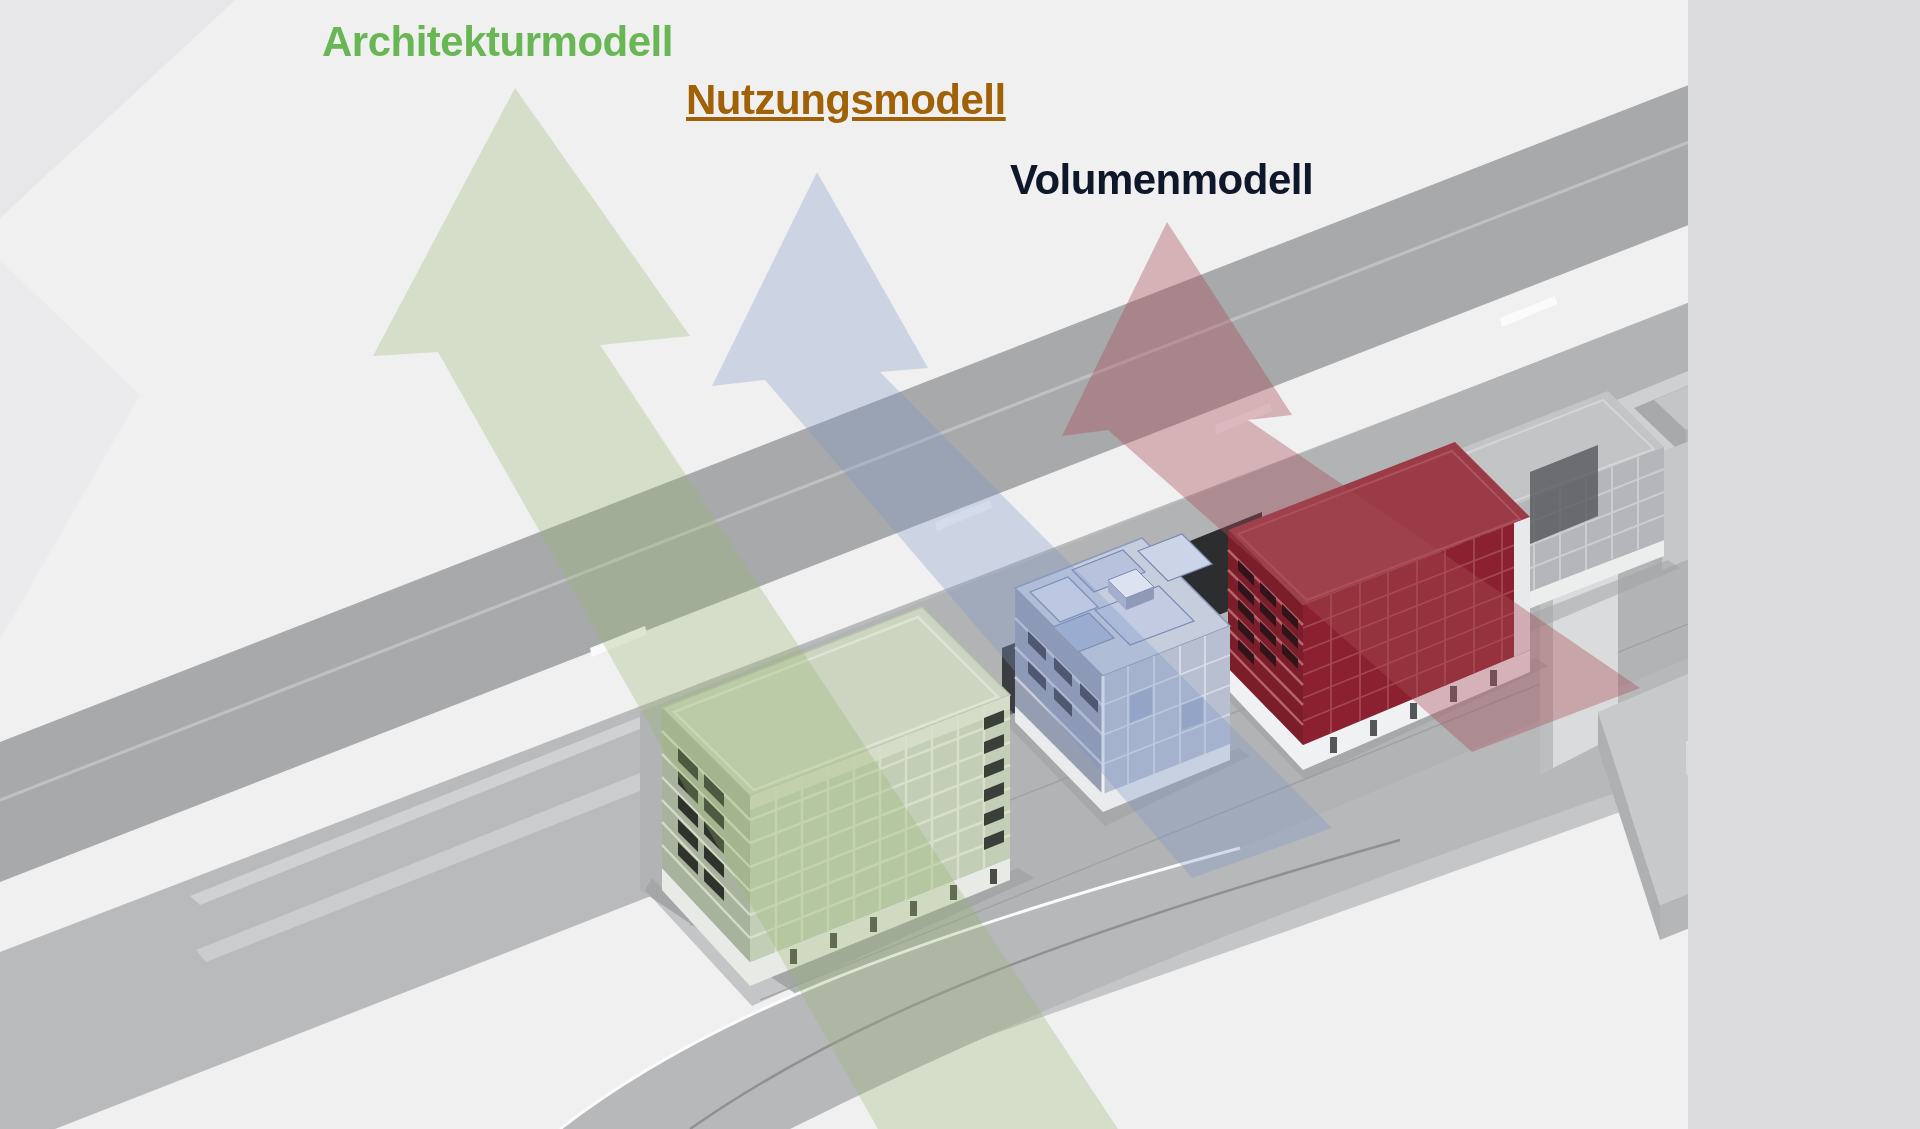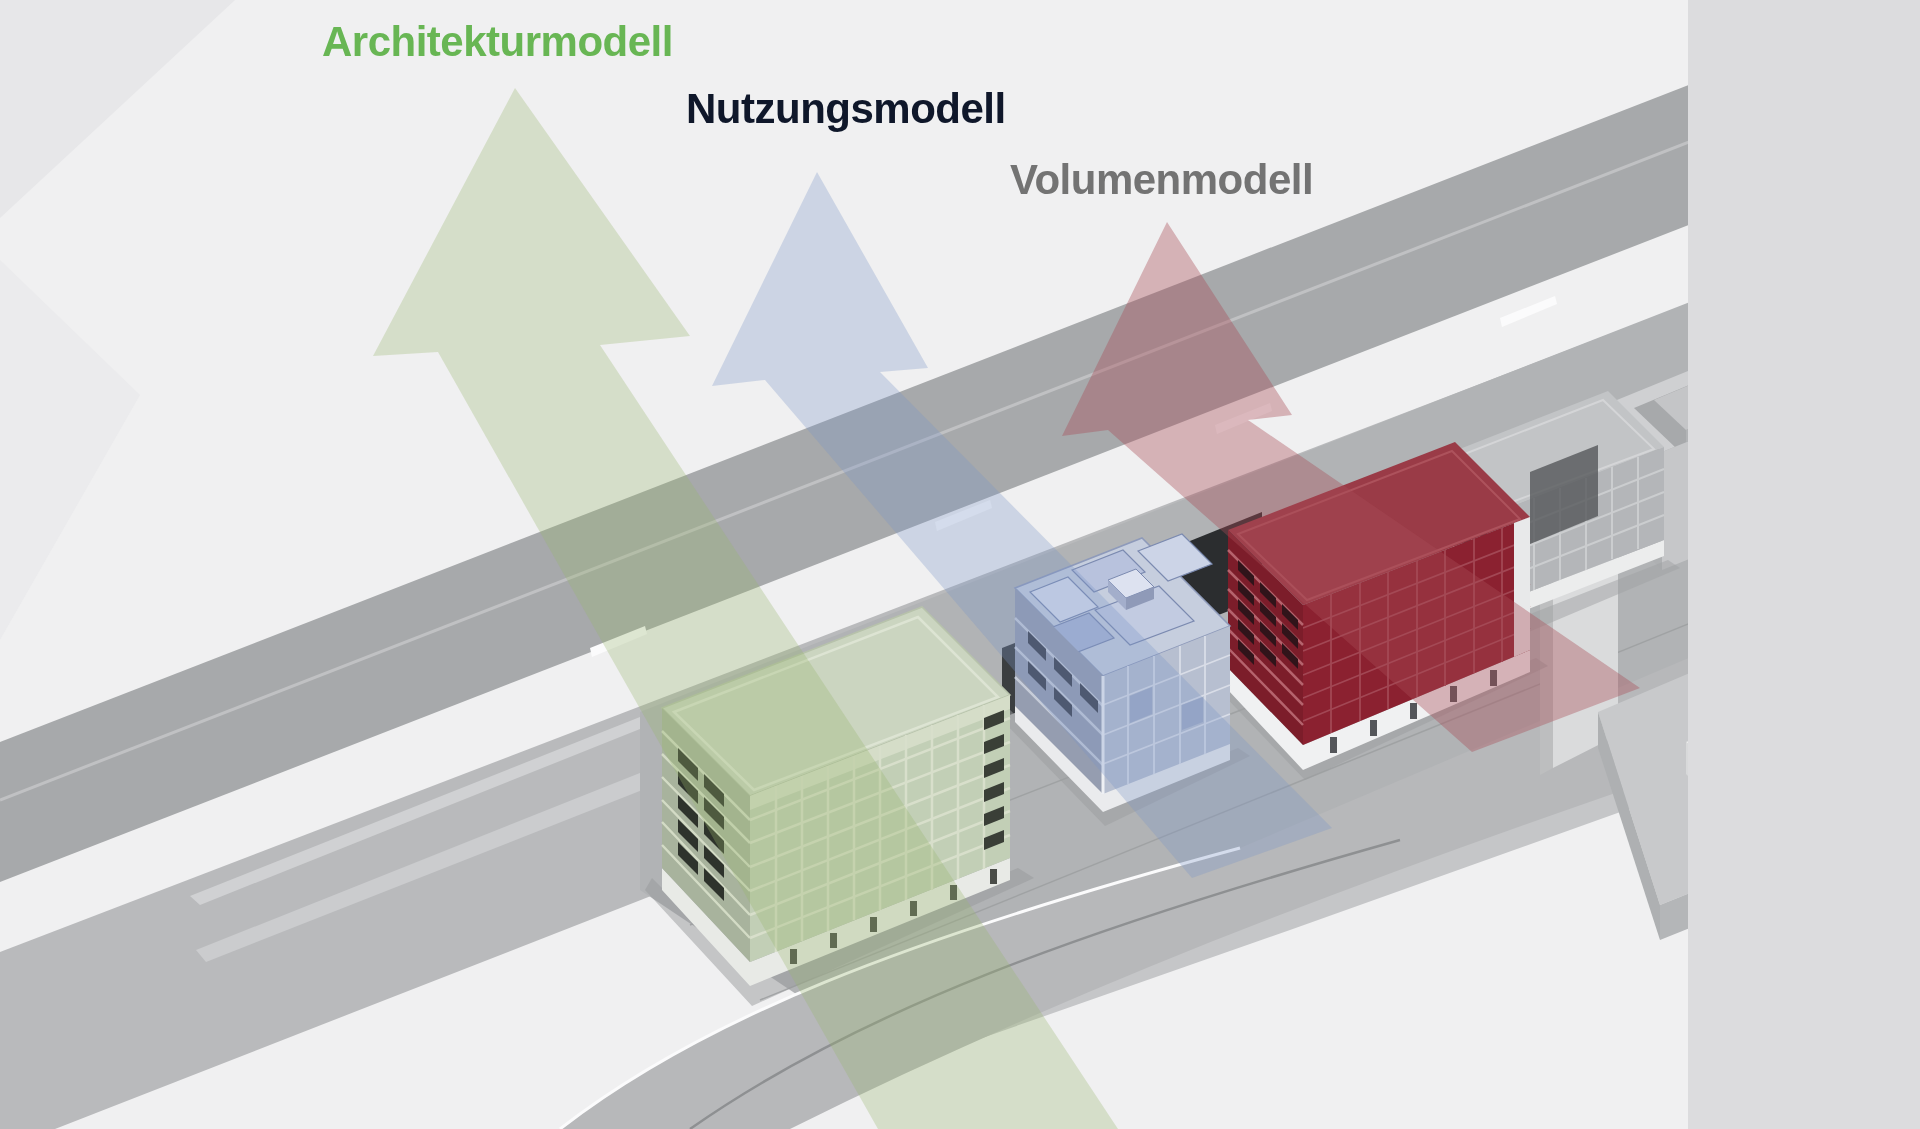--- a/index.html
+++ b/index.html
@@ -8,22 +8,22 @@
     background:#f0f0f1;
     font-family:"Liberation Sans", sans-serif;
   }
   #scene{position:absolute;left:0;top:0;}
   .model-label{
     position:absolute;
     font-size:42px;font-weight:700;letter-spacing:-0.5px;
     white-space:nowrap;user-select:none;
   }
   .label-architecture{left:322px;top:18px;color:#68b654;}
-  .label-usage{left:686px;top:85px;color:#0f172a;}
-  .label-volume{left:1010px;top:156px;color:#737373;}
+  .label-usage{left:686px;top:76px;color:#a16207;text-decoration:underline;}
+  .label-volume{left:1010px;top:156px;color:#0f172a;}
 </style>
 </head>
 <body>
 
 <div id="stage">
 <svg id="scene" width="1920" height="1129" viewBox="0 0 1920 1129">
 
   <rect x="0" y="0" width="1920" height="1129" fill="#f0f0f1"></rect>
   <polygon points="0,0 235,0 0,218" fill="#e7e7e9"></polygon>
   <polygon points="0,260 140,395 0,640" fill="#ebebed"></polygon>

